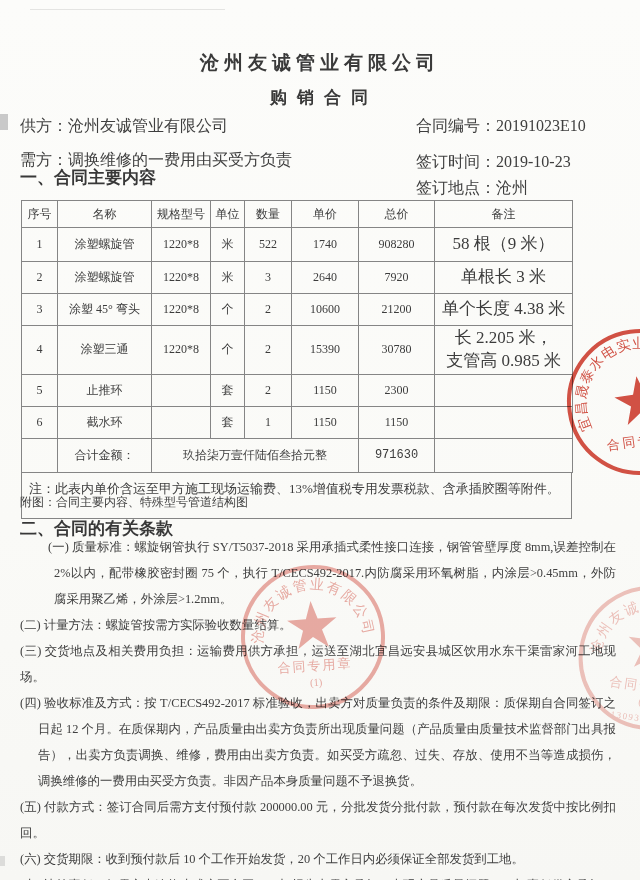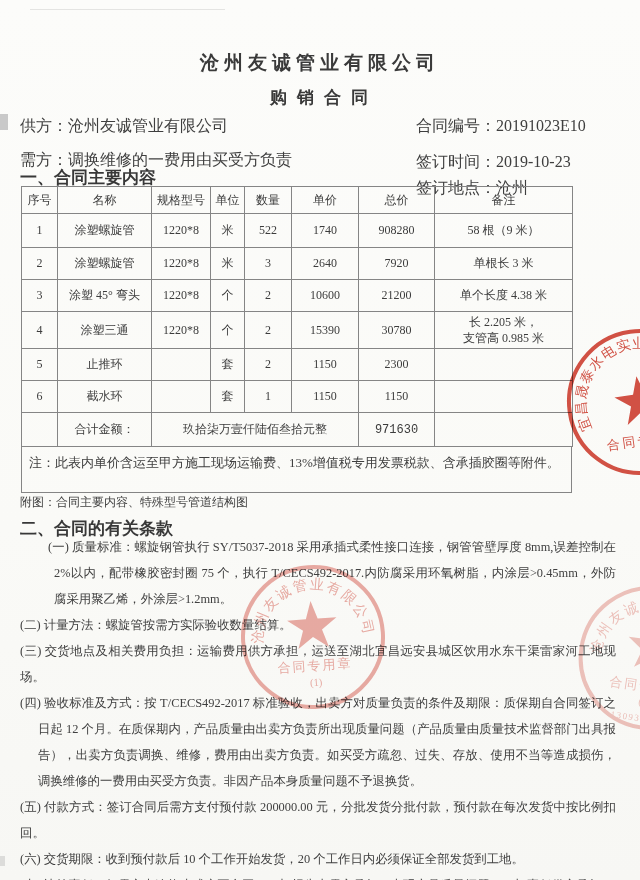--- a/index.html
+++ b/index.html
@@ -26,35 +26,35 @@
   #buyer{top:150px;left:20px;}
   #contract-no{top:116px;left:416px;}
   #sign-place{top:134px;left:416px;margin-top:44px;}
   #sign-date{top:152px;left:416px;}
 
   .sec-title{position:absolute;left:20px;font-size:17px;font-weight:600;color:#383838;}
   #sec1-title{top:166px;}
   #sec2-title{top:517px;}
   #attachment{position:absolute;top:494px;left:20px;font-size:12px;color:#3e3e3e;}
 
-  .table-wrap{position:absolute;top:186px;left:21px;width:551px;}
+  .table-wrap{position:absolute;top:200px;left:21px;width:551px;}
   table.contract{
     border-collapse:collapse;table-layout:fixed;width:551px;
     font-size:12px;color:#3c3c3c;
   }
   table.contract th,table.contract td{
     border:1px solid #858585;text-align:center;vertical-align:middle;
     padding:1px 2px;font-weight:normal;overflow:hidden;
   }
   table.contract thead tr{height:27px;}
   table.contract tbody tr{height:32px;}
   table.contract tbody tr:nth-child(1){height:34px;}
   table.contract tbody tr:nth-child(4){height:37px;}
   table.contract tr.total-row{height:34px;font-family:Liberation Mono, monospace;}
-  table.contract td.remark{white-space:pre-line;line-height:1.35;font-size:12px;}
+  table.contract td.remark{white-space:pre-line;line-height:1.35;font-size:17px;}
   .note-box{
     margin-top:-1px;width:535px;border:1px solid #858585;
     padding:7px 7px 20px 7px;font-size:13px;color:#3e3e3e;background:transparent;
   }
 
   .clauses{
     position:absolute;top:534px;left:20px;width:596px;
     font-size:12.4px;line-height:26px;color:#404040;text-align:justify;
   }
   .clause{margin:0;}

